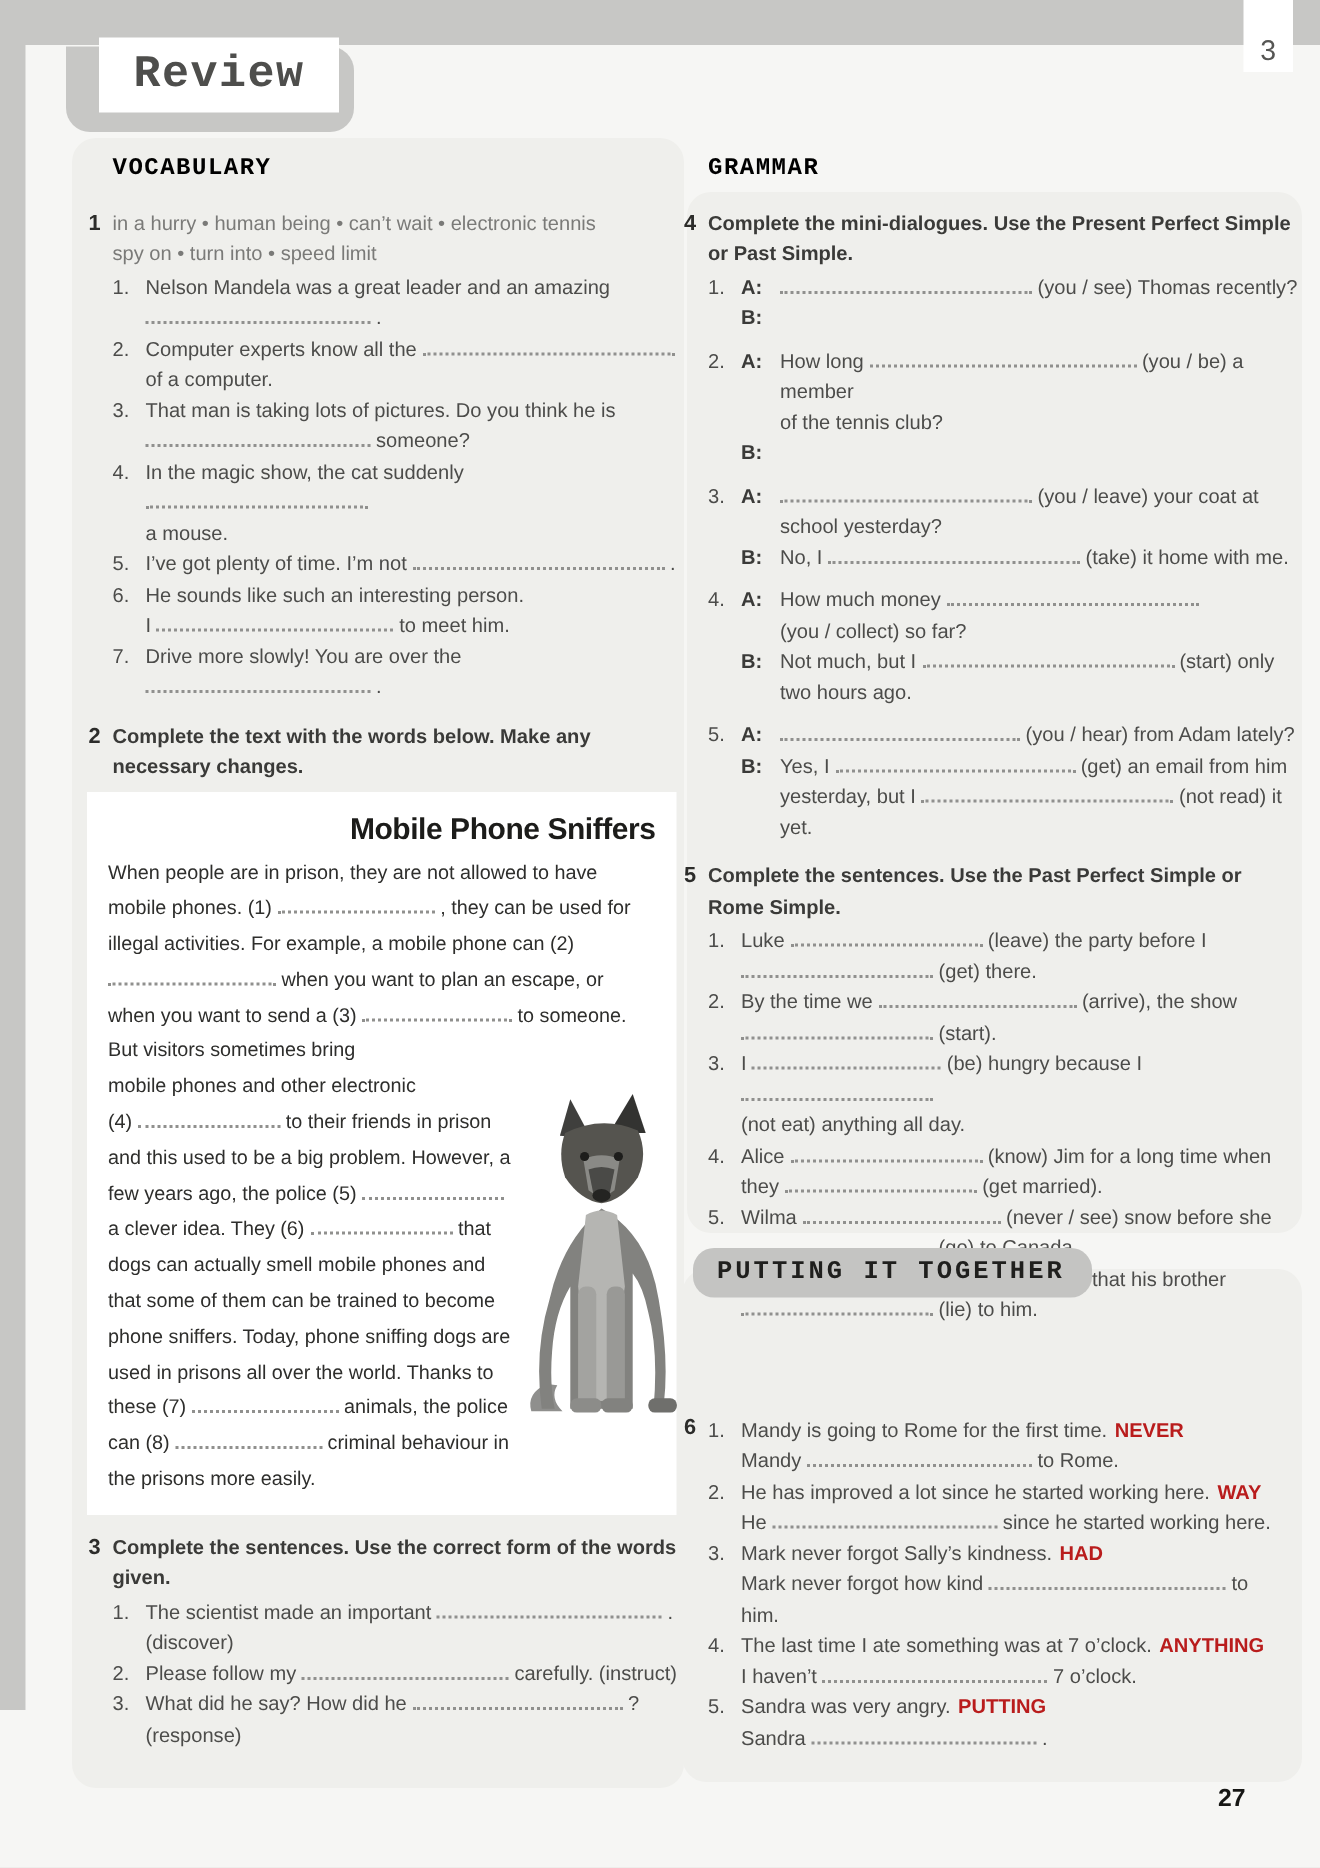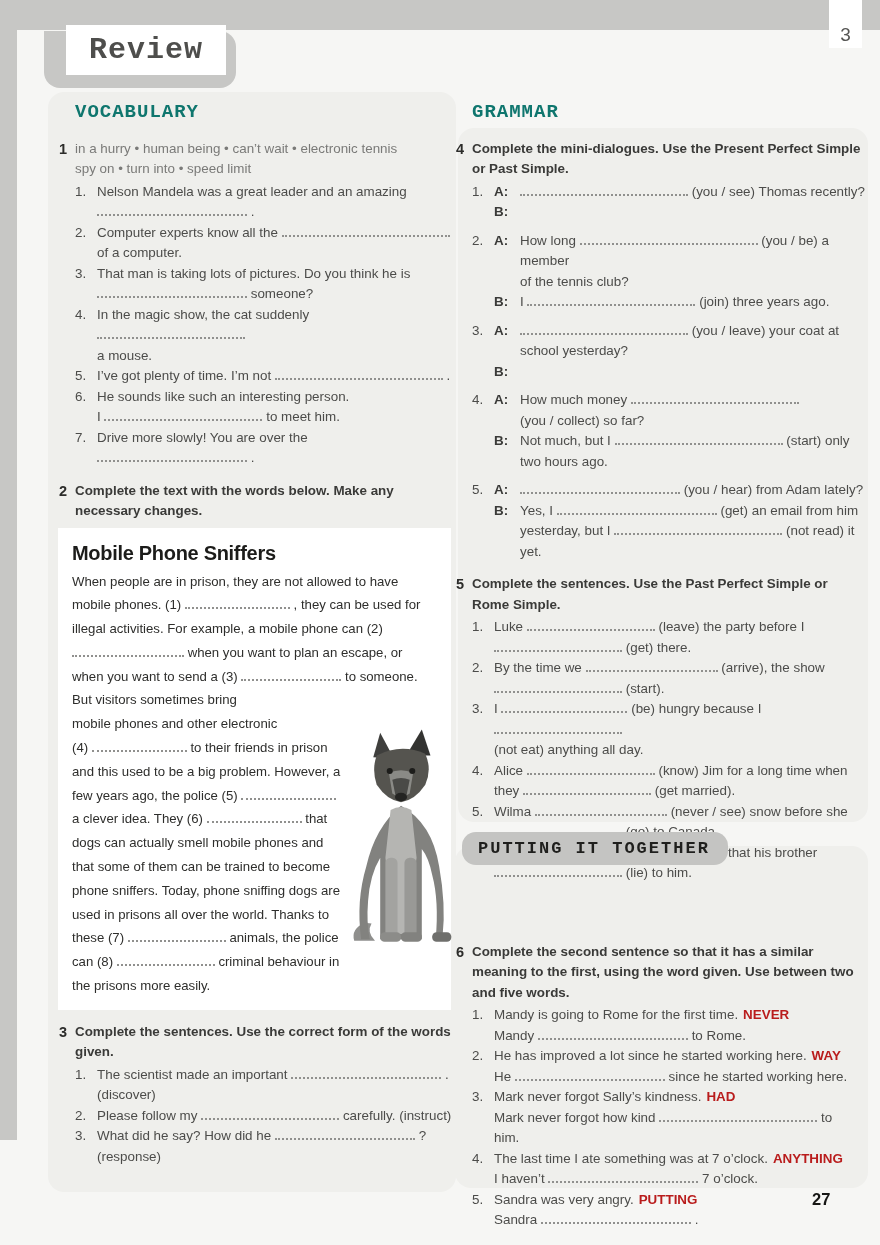--- a/index.html
+++ b/index.html
@@ -19,38 +19,38 @@
   .panel{position:absolute;background:#efefec;border-radius:16px;}
   #panel-left{left:48px;top:92px;width:408px;height:1100px;}
   #panel-grammar{left:458px;top:128px;width:410px;height:694px;}
   #panel-together{left:455px;top:846px;width:413px;height:342px;}
   .banner{position:absolute;left:462px;top:832px;background:#c4c4c2;border-radius:14px;
           padding:7px 18px 7px 16px;font-family:"Liberation Mono",monospace;font-weight:bold;
           font-size:17px;color:#1f1f1d;letter-spacing:2px;}
   .col{position:absolute;font-size:13.4px;line-height:20.5px;}
   #col-left{left:75px;top:102px;width:378px;}
   #col-right{left:472px;top:102px;width:396px;}
-  .sec-heading{font-family:"Liberation Mono",monospace;font-weight:bold;font-size:19px;
-               color:#0f766e;letter-spacing:1px;margin-bottom:16px;}
+  .sec-heading{font-family:"Liberation Mono",monospace;font-weight:bold;font-size:16px;
+               color:#000000;letter-spacing:1px;margin-bottom:16px;}
   .ex{display:flex;margin-bottom:12px;}
   .exnum{flex:none;width:16px;margin-left:-16px;font-weight:bold;font-size:14.5px;color:#2c2c2a;}
   .excontent{flex:1;min-width:0;}
   .instructions{font-weight:bold;color:#3a3a38;}
   .wordbank{color:#7a7a78;white-space:pre-line;}
   .items{margin-top:2px;}
   .item{display:flex;}
   .item.gap{margin-top:8px;}
   .inum{flex:none;width:22px;}
   .ilabel{flex:none;width:26px;font-weight:bold;color:#3a3a38;}
   .ibody{flex:1;min-width:0;}
   .ibody strong{color:#b91c1c;padding-left:5px;}
   .blank{display:inline-block;height:10px;border-bottom:2px dotted #90908e;}
   .reading-box{background:#ffffff;margin:6px 0 12px -17px;width:393px;box-sizing:border-box;
                padding:10px 14px 12px 14px;font-size:13.2px;line-height:23.8px;color:#2e2e2c;}
-  .reading-title{text-align:left;font-weight:bold;font-size:20px;line-height:30px;
+  .reading-title{text-align:right;font-weight:bold;font-size:20px;line-height:30px;
                  letter-spacing:-0.3px;margin-bottom:2px;color:#1c1c1a;}
   .dog{float:right;width:104px;height:236px;margin:6px -16px 0 8px;}
   #ex5{margin-top:12px;}
   #ex6{margin-top:58px;}
   .pagenum{position:absolute;left:812px;top:1190px;font-weight:bold;font-size:16.5px;color:#161614;}
 </style>
 </head>
 <body>
 
 <div class="page">
@@ -183,30 +183,30 @@
               <span class="ilabel">B:</span>
             </div>
             <div class="item gap">
               <span class="inum">2.</span>
               <span class="ilabel">A:</span>
               <div class="ibody">How long <span class="blank" style="width: 178px;"></span> (you / be) a member<br>of the tennis club?</div>
             </div>
             <div class="item">
               <span class="inum"></span>
               <span class="ilabel">B:</span>
-              <div class="ibody">I <span class="blank" style="width: 168px;"></span> (join) three years ago.</div>
             </div>
             <div class="item gap">
               <span class="inum">3.</span>
               <span class="ilabel">A:</span>
               <div class="ibody"><span class="blank" style="width: 168px;"></span> (you / leave) your coat at<br>school yesterday?</div>
             </div>
             <div class="item">
               <span class="inum"></span>
               <span class="ilabel">B:</span>
+              <div class="ibody">No, I <span class="blank" style="width: 168px;"></span> (take) it home with me.</div>
             </div>
             <div class="item gap">
               <span class="inum">4.</span>
               <span class="ilabel">A:</span>
               <div class="ibody">How much money <span class="blank" style="width: 168px;"></span><br>(you / collect) so far?</div>
             </div>
             <div class="item">
               <span class="inum"></span>
               <span class="ilabel">B:</span>
               <div class="ibody">Not much, but I <span class="blank" style="width: 168px;"></span> (start) only<br>two hours ago.</div>
@@ -254,21 +254,20 @@
               <span class="inum">6.</span>
               <div class="ibody">Dean <span class="blank" style="width: 132px;"></span> (discover) that his brother<br><span class="blank" style="width: 128px;"></span> (lie) to him.</div>
             </div>
           </div>
       </div>
     </div>
 
     <div class="ex" id="ex6">
       <div class="exnum">6</div>
       <div class="excontent">
-        <div class="instructions">Complete the second sentence so that it has a similar meaning to the first, using the word given. Use between two and five words.</div>
         <div class="items">
             <div class="item">
               <span class="inum">1.</span>
               <div class="ibody">Mandy is going to Rome for the first time.<strong>NEVER</strong><br>Mandy <span class="blank" style="width: 150px;"></span> to Rome.</div>
             </div>
             <div class="item">
               <span class="inum">2.</span>
               <div class="ibody">He has improved a lot since he started working here.<strong>WAY</strong><br>He <span class="blank" style="width: 150px;"></span> since he started working here.</div>
             </div>
             <div class="item">

